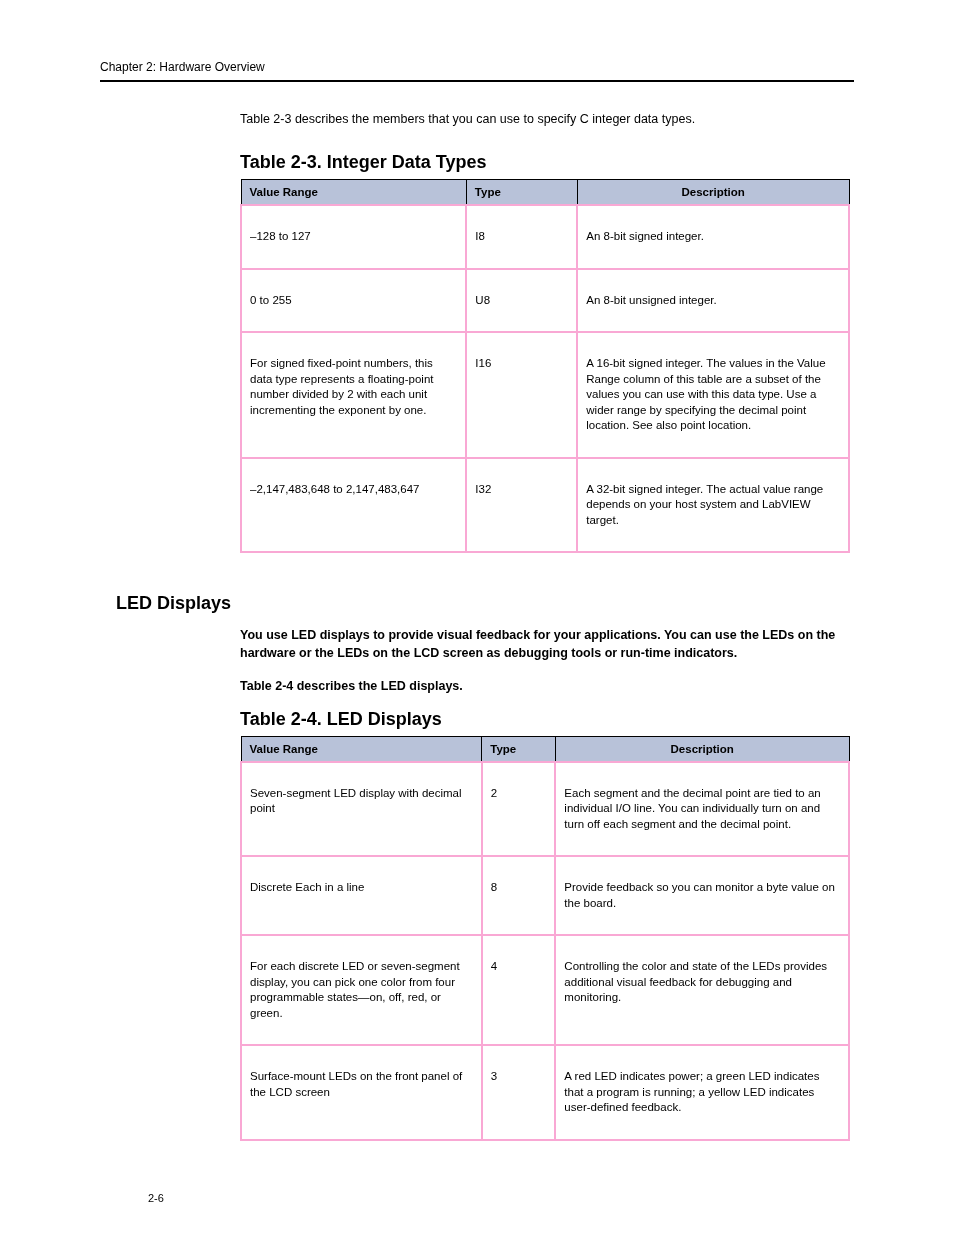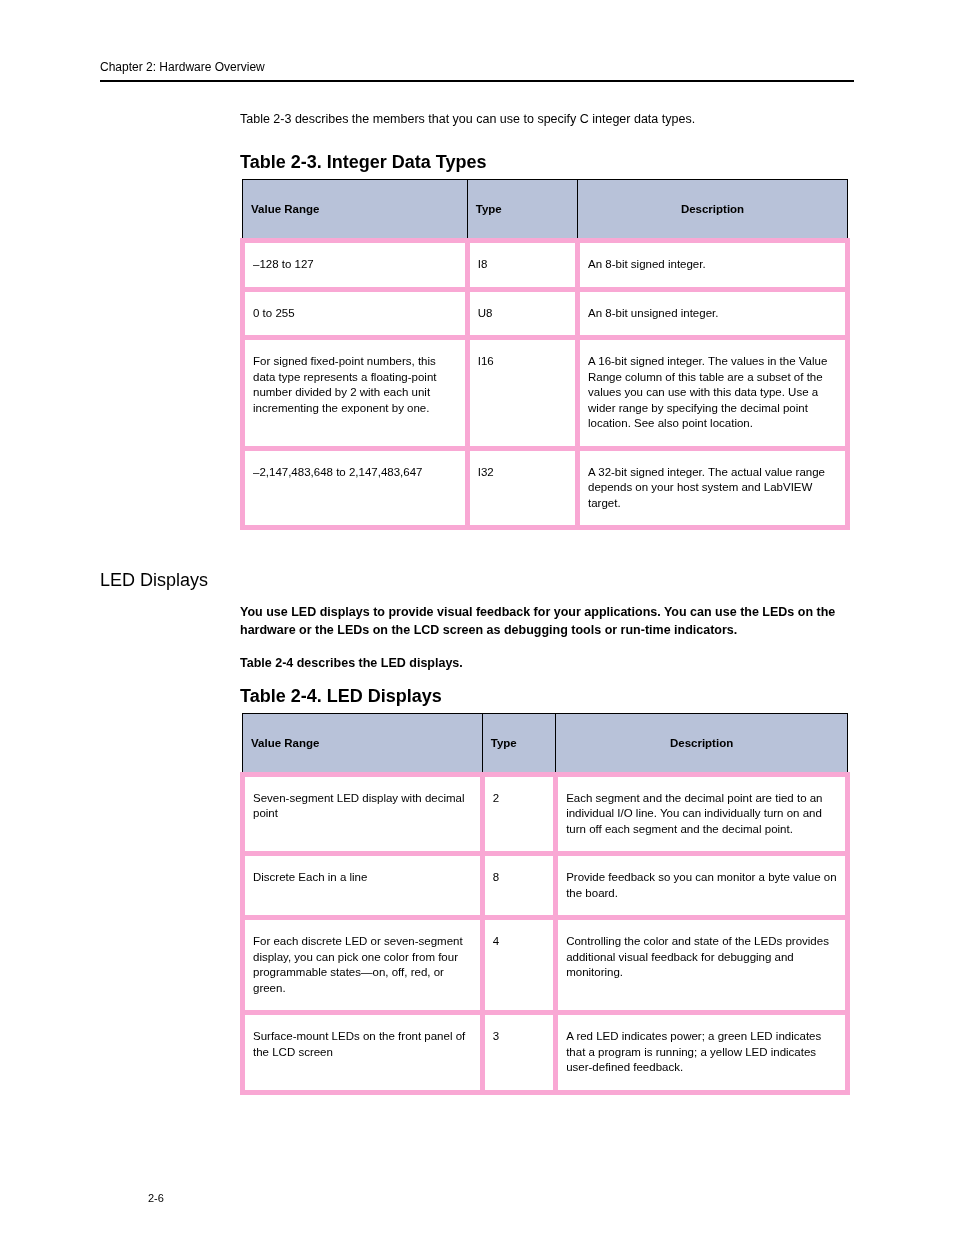--- a/index.html
+++ b/index.html
@@ -43,38 +43,38 @@
     border-collapse: collapse;
     width: 610px;
     margin-left: 140px;
     margin-bottom: 40px;
     font-size: 11.5px;
   }
   table.spec th {
     background: #b8c2d9;
     font-weight: bold;
     text-align: left;
-    padding: 23px 8px;
+    padding: 6px 8px;
     border: 1px solid #000;
     vertical-align: top;
   }
   table.spec td {
-    border: 5px solid #f9a8d4;
-    padding: 14px 8px;
+    border: 2px solid #f9a8d4;
+    padding: 23px 8px;
     vertical-align: top;
     line-height: 1.35;
   }
   table.spec .col-type  { width: 110px; }
   table.spec .col-range { width: 240px; }
   table.spec .col-desc  { width: 300px; text-align: center; }
   table.spec .col-type2 { width: 60px; }
   h2.section {
     font-size: 18px;
-    font-weight: normal;
-    margin: 30px 0 12px 0;
+    font-weight: bold;
+    margin: 30px 0 12px 16px;
   }
   .body-text {
     font-size: 12.5px;
     line-height: 1.45;
     margin-left: 140px;
     margin-bottom: 14px;
     font-weight: bold;
   }
   .page-number {
     position: absolute;

